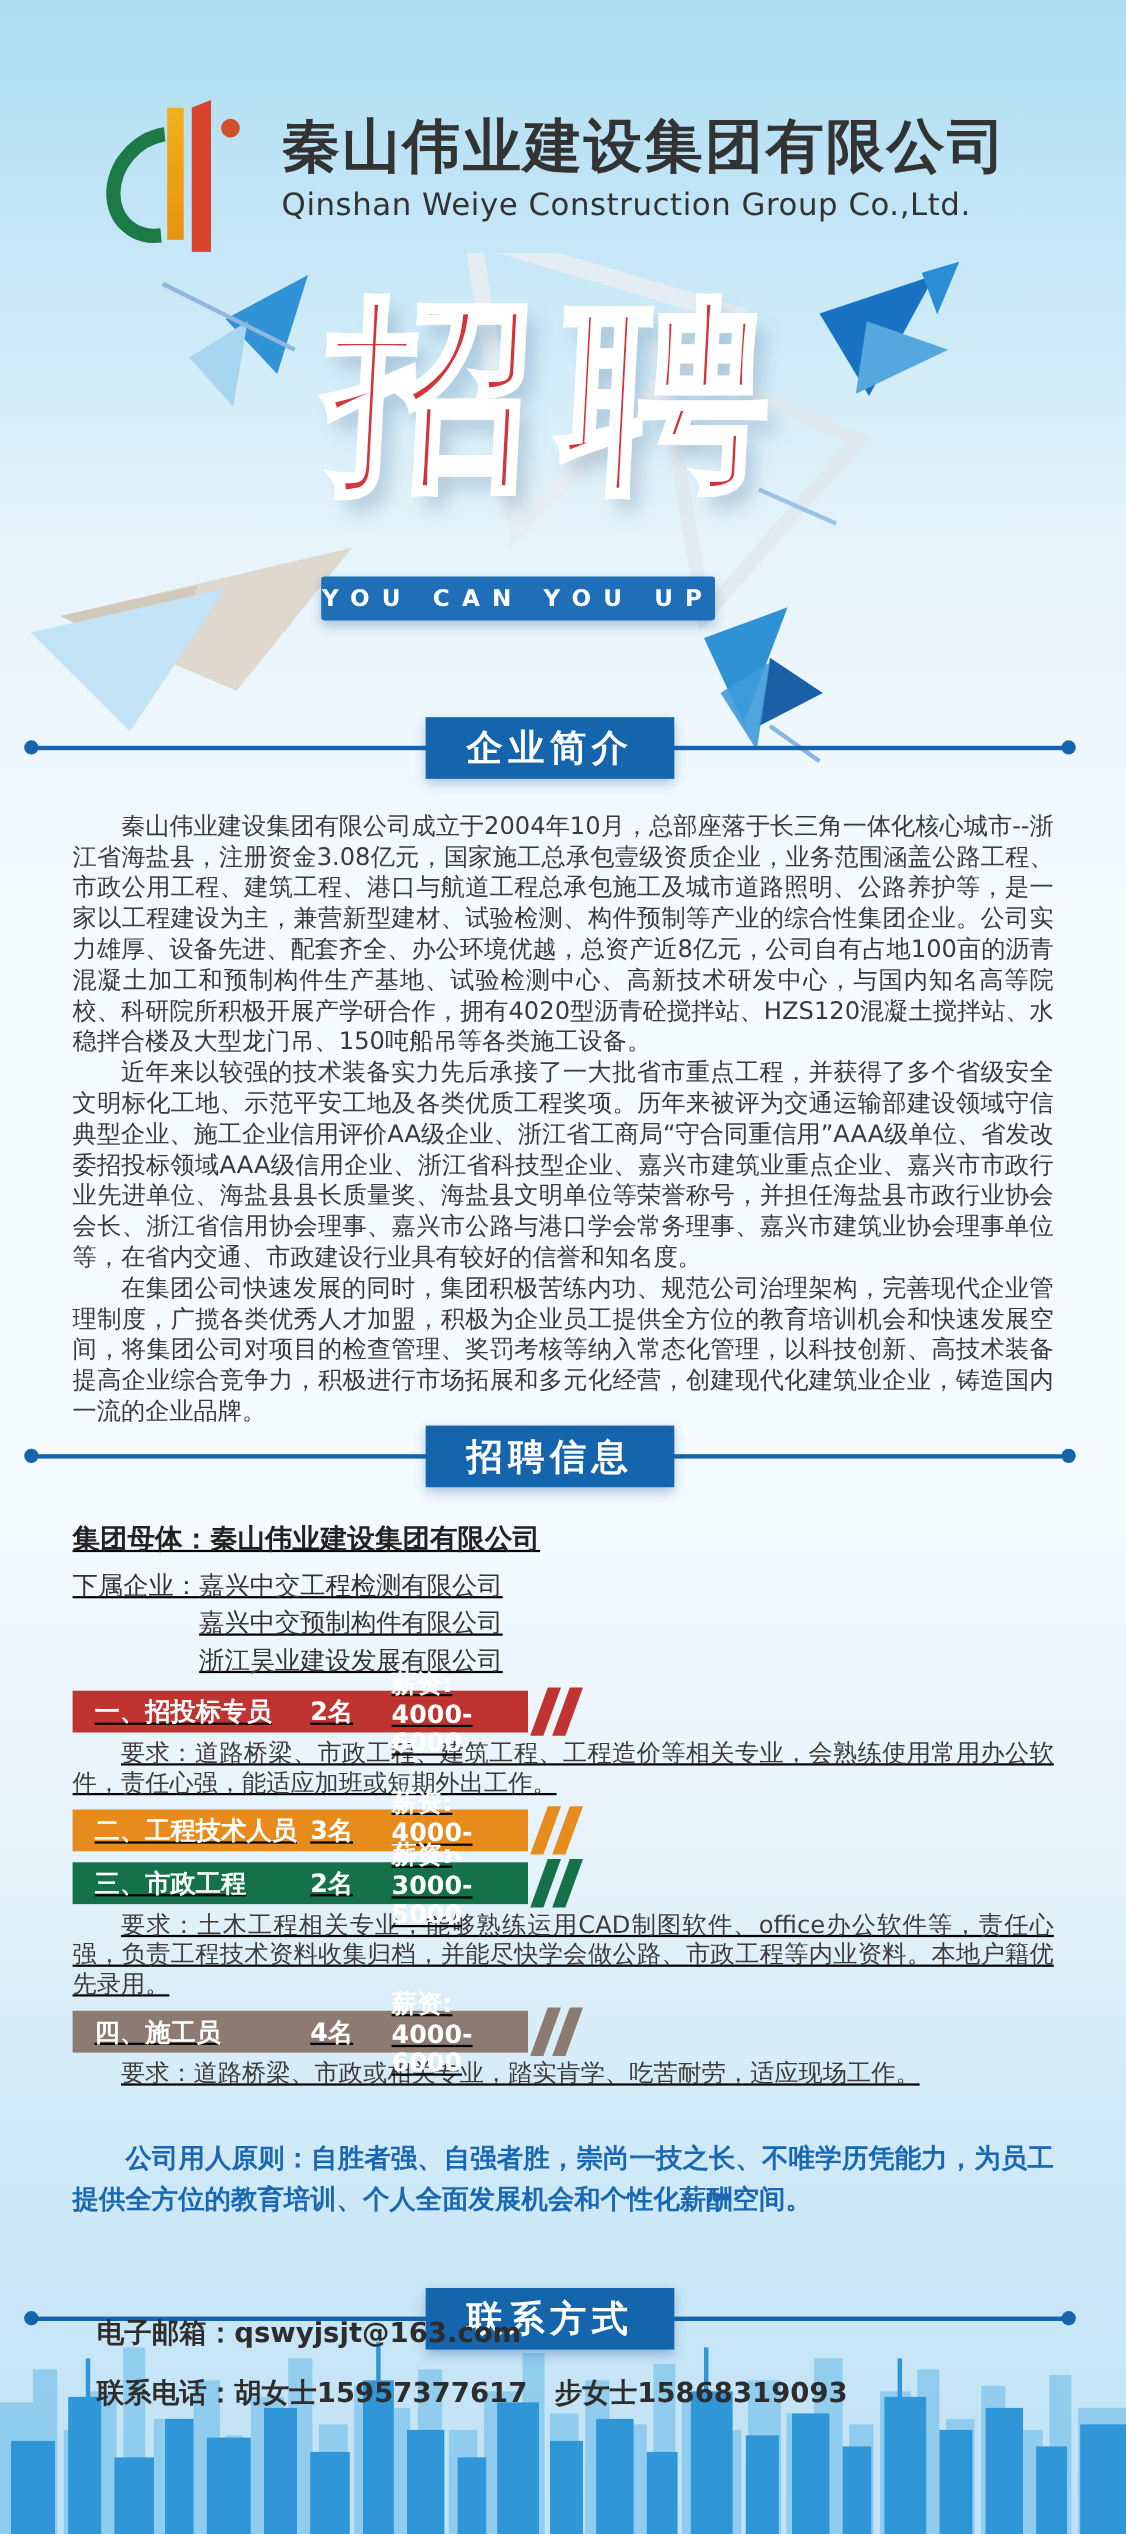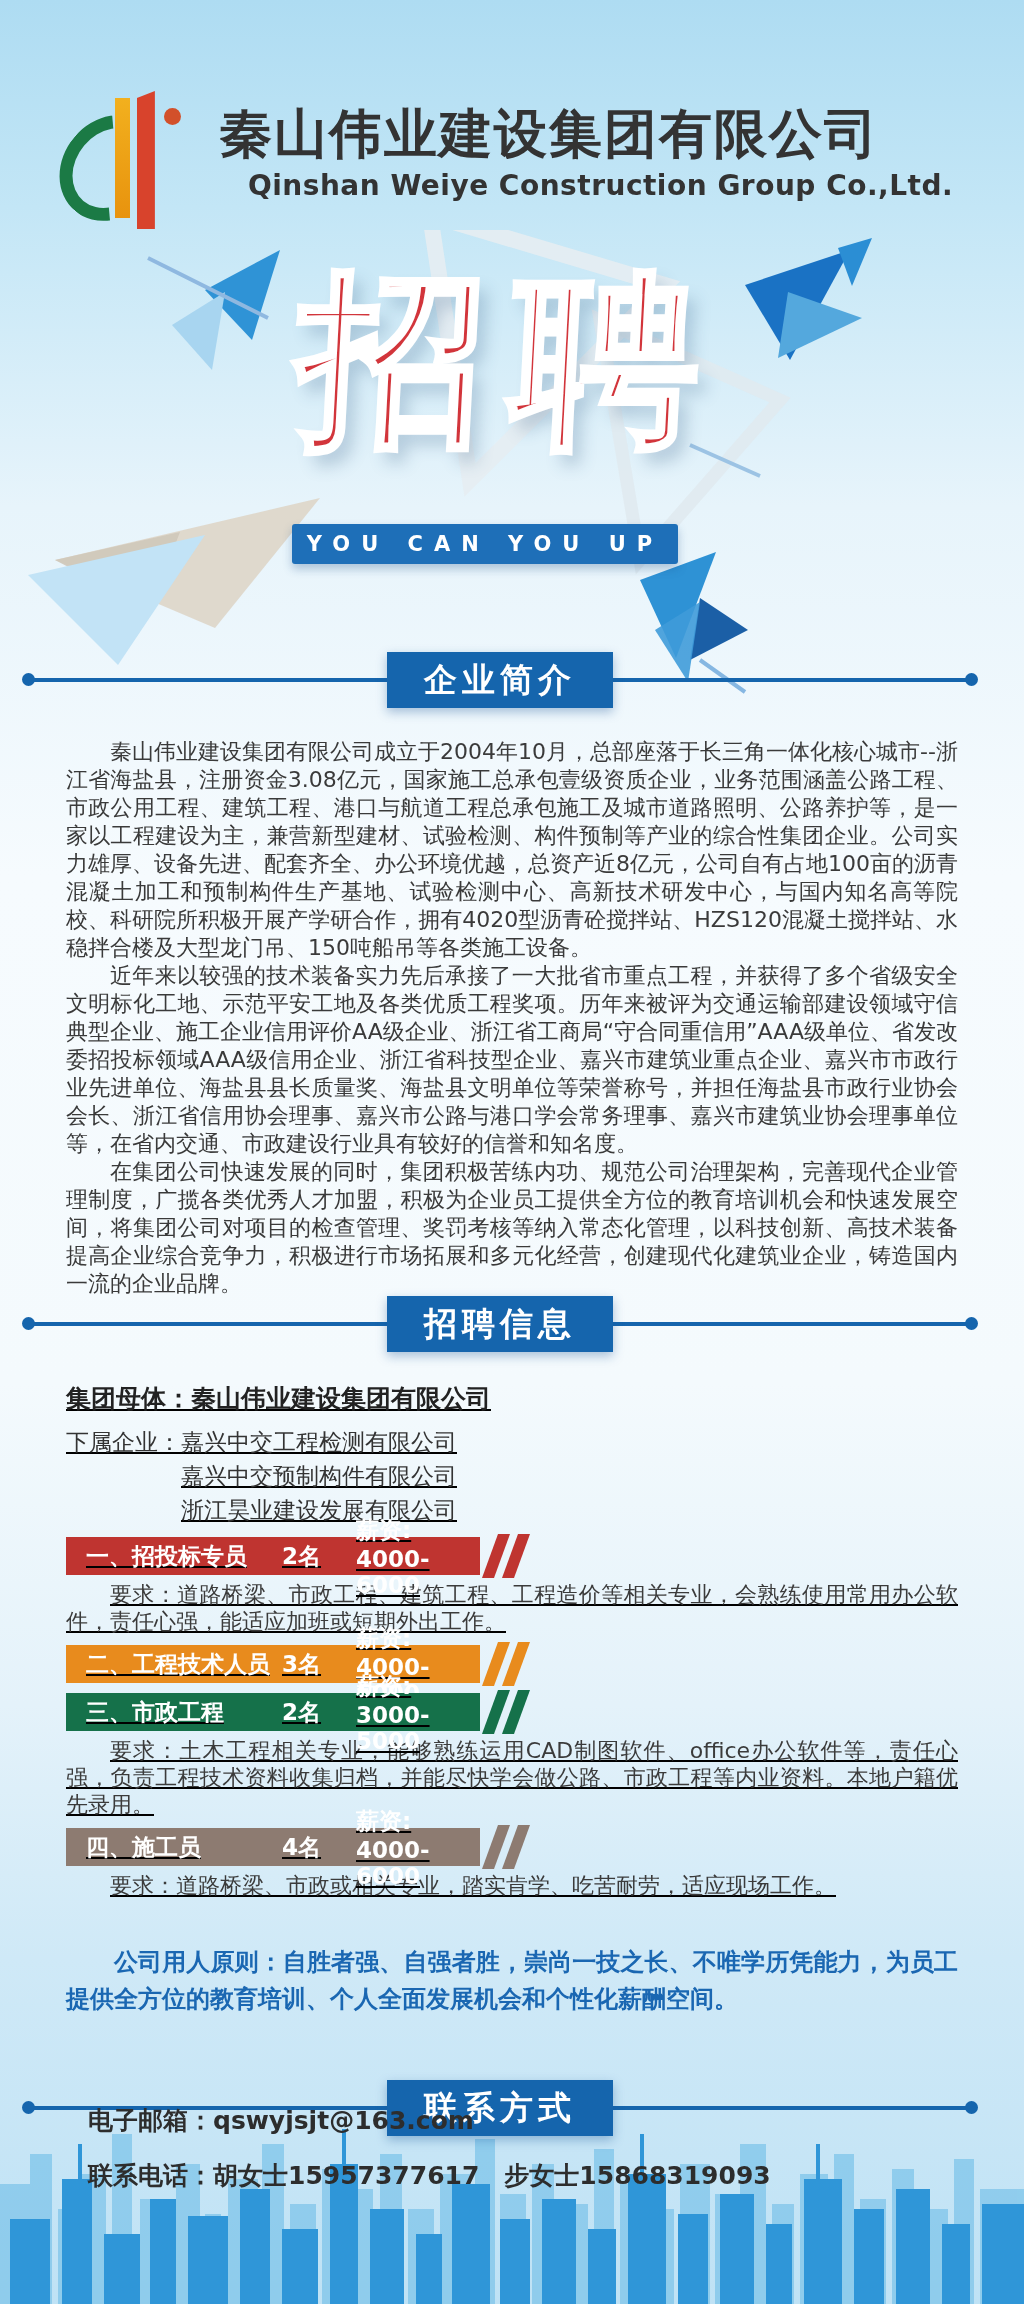--- a/index.html
+++ b/index.html
@@ -21,32 +21,32 @@
     border-top-color:transparent; border-right-color:transparent;
     transform:rotate(40deg); }
   .logo-bar-yellow { position:absolute; left:44px; top:12px; width:15px; height:120px;
     background:linear-gradient(180deg,#f2b01e,#e8930e); }
   .logo-bar-red { position:absolute; left:66px; top:5px; width:18px; height:138px;
     background:#d8432c; clip-path:polygon(0 5%,100% 0,100% 100%,0 100%); }
   .logo-dot { position:absolute; left:93px; top:22px; width:17px; height:17px;
     border-radius:50%; background:#d2502a; }
   .company-names { padding-top:18px; }
   .company-zh { font-size:53px; font-weight:900; color:#333; letter-spacing:2px; line-height:1.15; }
-  .company-en { font-size:28px; font-weight:bold; color:#333; margin-top:4px; letter-spacing:0.5px;margin-left:29px; }
+  .company-en { font-size:28px; font-weight:normal; color:#333; margin-top:4px; letter-spacing:0.5px; }
 
   
   .decor { position:absolute; top:230px; left:0; width:1024px; height:470px; }
 
   
   .hero-title { position:absolute; top:252px; left:0; width:1024px; text-align:center;
     font-size:188px; font-weight:900; letter-spacing:26px; color:#d2353b;
     -webkit-text-stroke:4px #ffffff;
     text-shadow:0 0 2px #fff, 10px 12px 16px rgba(50,90,130,.25);
     transform:skewX(-3deg); line-height:1.15; }
-  .slogan { position:absolute; top:524px; left:292px; width:386px; height:40px;
+  .slogan { position:absolute; top:524px; left:292px; width:358px; height:40px;
     background:#1e6fb8; border-radius:3px; display:flex; align-items:center; justify-content:center;
     color:#fff; font-size:21px; font-weight:bold; letter-spacing:11px;
     box-shadow:0 5px 10px rgba(25,80,140,.3); }
 
   
   .section-header { position:absolute; left:0; width:1000px; height:56px; z-index:4; }
   .sh-line { position:absolute; left:30px; right:30px; top:26px; height:4px; background:#1565ad; }
   .sh-dot { position:absolute; top:21px; width:13px; height:13px; border-radius:50%; background:#1565ad; }
   .sh-dot.left { left:22px; } .sh-dot.right { right:22px; }
   .sh-box { position:relative; margin:0 auto; width:226px; height:56px; background:#1565ad;

